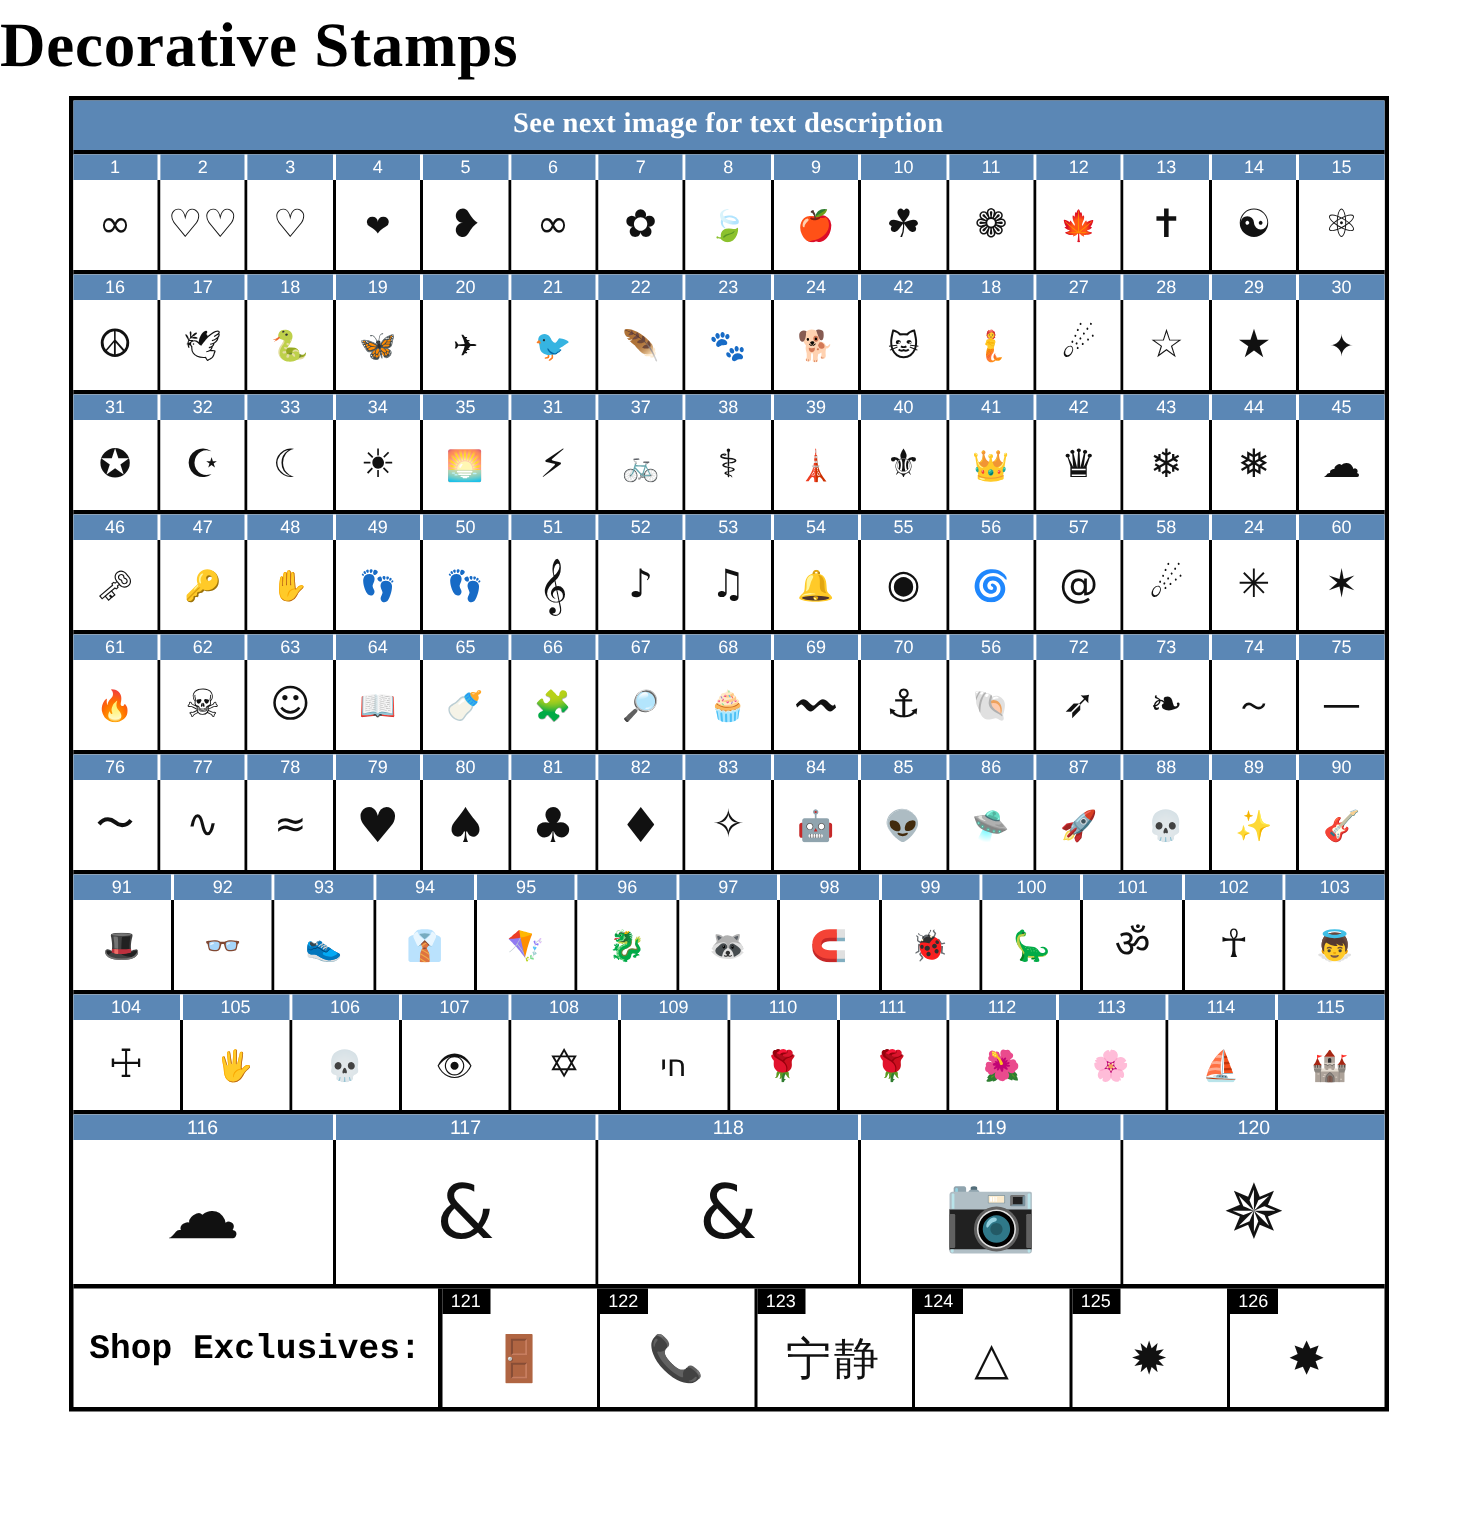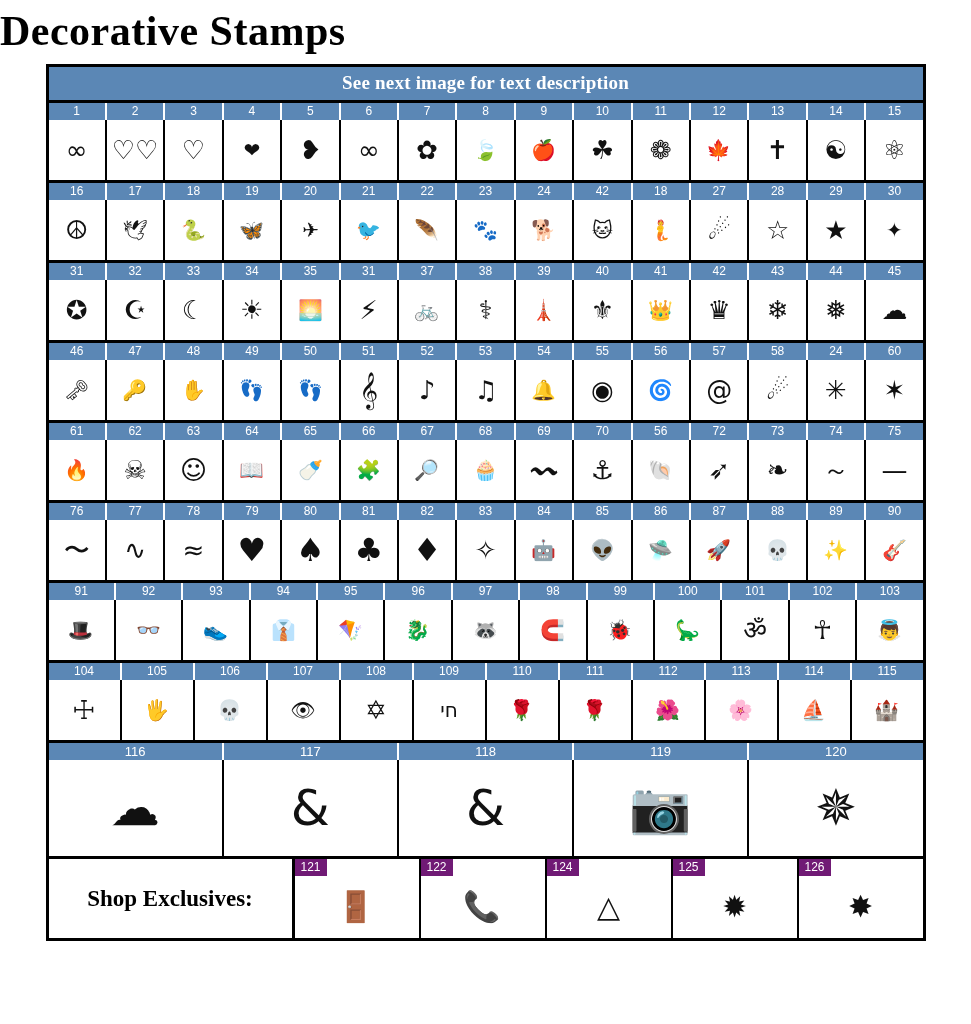--- a/index.html
+++ b/index.html
@@ -105,40 +105,40 @@
   
   .exclusives {
     display: flex;
     align-items: stretch;
   }
   .ex-label {
     width: 246px;
     display: flex;
     align-items: center;
     justify-content: center;
-    font-family: Liberation Serif, serif;
+    font-family: Liberation Mono, monospace;
     font-weight: bold;
     font-size: 23px;
     border-right: 3px solid #000;
     box-sizing: border-box;
   }
   .ex-cells {
     flex: 1 1 auto;
     display: flex;
   }
   .ex-cell {
     flex: 1 1 0;
     border-right: 2px solid #000;
     box-sizing: border-box;
     display: flex;
     flex-direction: column;
   }
   .ex-cell:last-child { border-right: none; }
   .ex-num {
-    background: #701a75;
+    background: #000000;
     color: #fff;
     font-family: "Liberation Sans", sans-serif;
     font-size: 12px;
     line-height: 15px;
     text-align: center;
     align-self: flex-start;
     padding: 1px 6px;
   }
   .ex-icon {
     flex: 1 1 auto;
@@ -714,20 +714,26 @@
                 <span class="glyph">🚪</span>
               </span>
           </div>
           <div class="ex-cell">
             <span class="ex-num">122</span>
             <span class="ex-icon">
                 <span class="glyph">📞</span>
               </span>
           </div>
           <div class="ex-cell">
+            <span class="ex-num">123</span>
+            <span class="ex-icon">
+                <span class="glyph cjk">宁静</span>
+              </span>
+          </div>
+          <div class="ex-cell">
             <span class="ex-num">124</span>
             <span class="ex-icon">
                 <span class="glyph lg">△</span>
               </span>
           </div>
           <div class="ex-cell">
             <span class="ex-num">125</span>
             <span class="ex-icon">
                 <span class="glyph">✹</span>
               </span>

